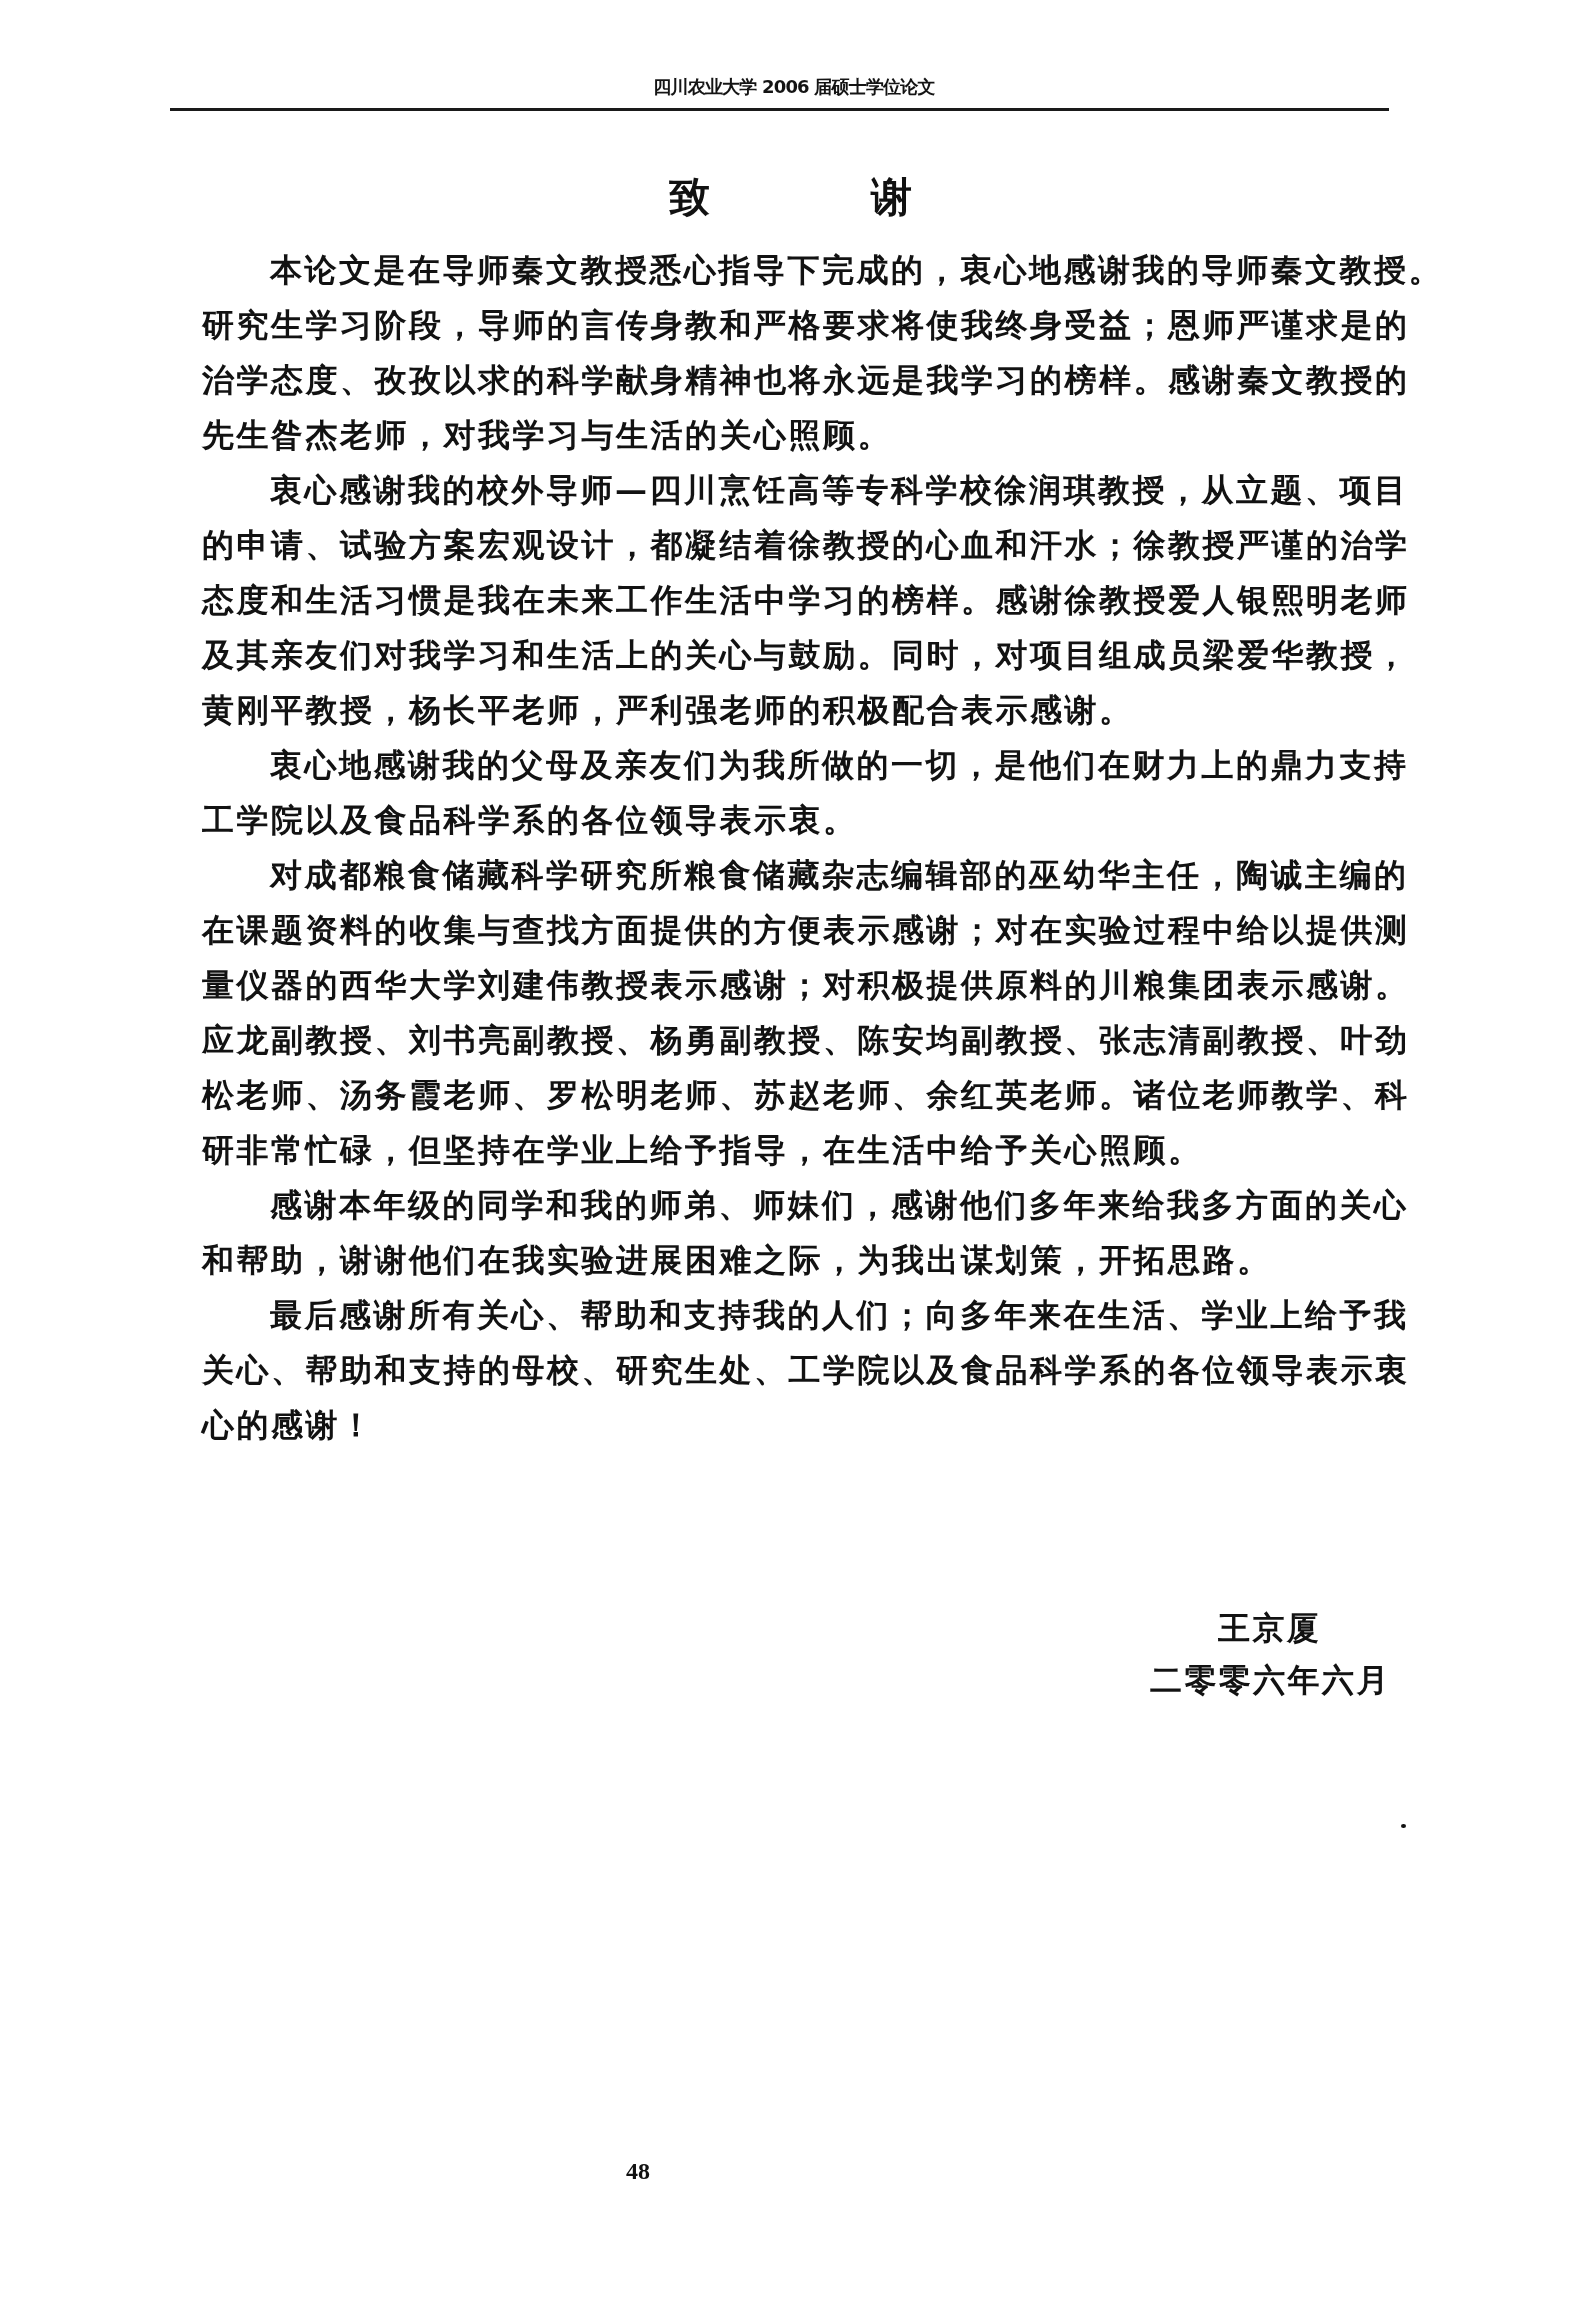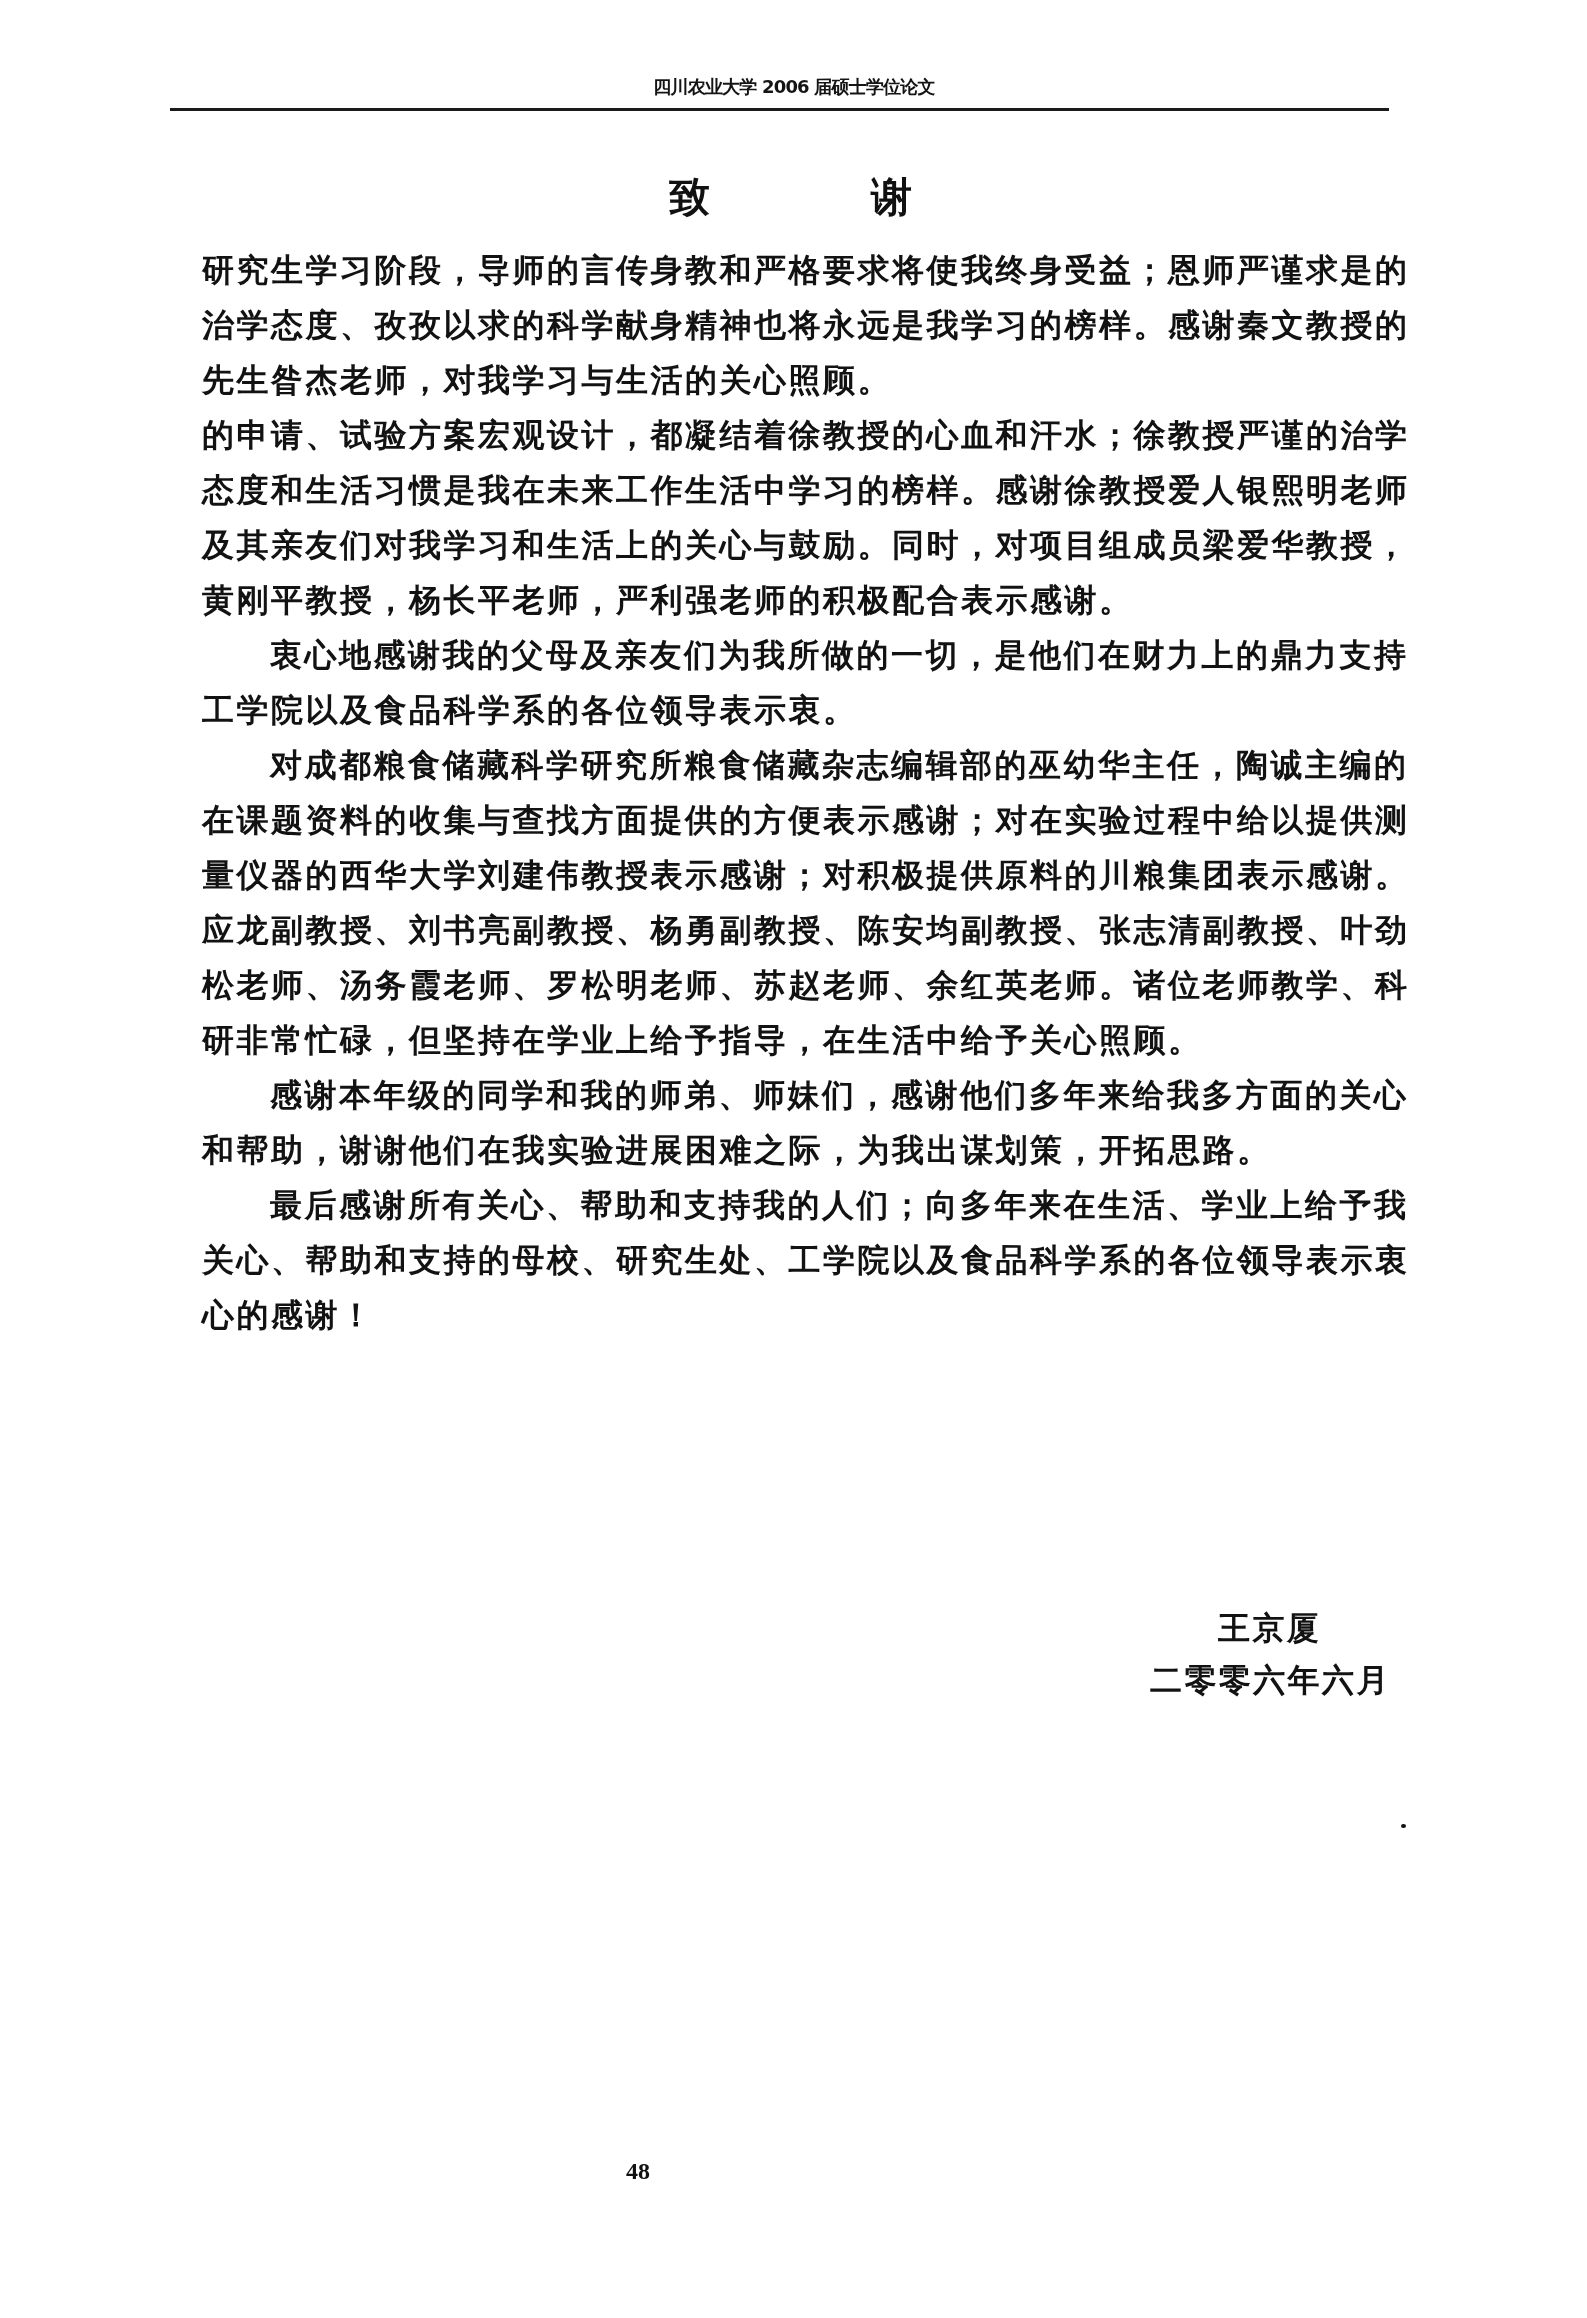--- a/index.html
+++ b/index.html
@@ -136,26 +136,28 @@
 
   <div class="running-header">四川农业大学 2006 届硕士学位论文</div>
   <div class="header-rule"></div>
 
   <div class="title title-char-1">致</div>
   <div class="title title-char-2">谢</div>
 
   <div class="body-text">
 
     <div>
+      <span class="line first">本论文是在导师秦文教授悉心指导下完成的，衷心地感谢我的导师秦文教授。</span>
       <span class="line">研究生学习阶段，导师的言传身教和严格要求将使我终身受益；恩师严谨求是的</span>
       <span class="line">治学态度、孜孜以求的科学献身精神也将永远是我学习的榜样。感谢秦文教授的</span>
       <span class="line last">先生昝杰老师，对我学习与生活的关心照顾。</span>
     </div>
 
     <div>
+      <span class="line first">衷心感谢我的校外导师—四川烹饪高等专科学校徐润琪教授，从立题、项目</span>
       <span class="line">的申请、试验方案宏观设计，都凝结着徐教授的心血和汗水；徐教授严谨的治学</span>
       <span class="line">态度和生活习惯是我在未来工作生活中学习的榜样。感谢徐教授爱人银熙明老师</span>
       <span class="line">及其亲友们对我学习和生活上的关心与鼓励。同时，对项目组成员梁爱华教授，</span>
       <span class="line last">黄刚平教授，杨长平老师，严利强老师的积极配合表示感谢。</span>
     </div>
 
     <div>
       <span class="line first">衷心地感谢我的父母及亲友们为我所做的一切，是他们在财力上的鼎力支持</span>
       <span class="line last">工学院以及食品科学系的各位领导表示衷。</span>
     </div>

